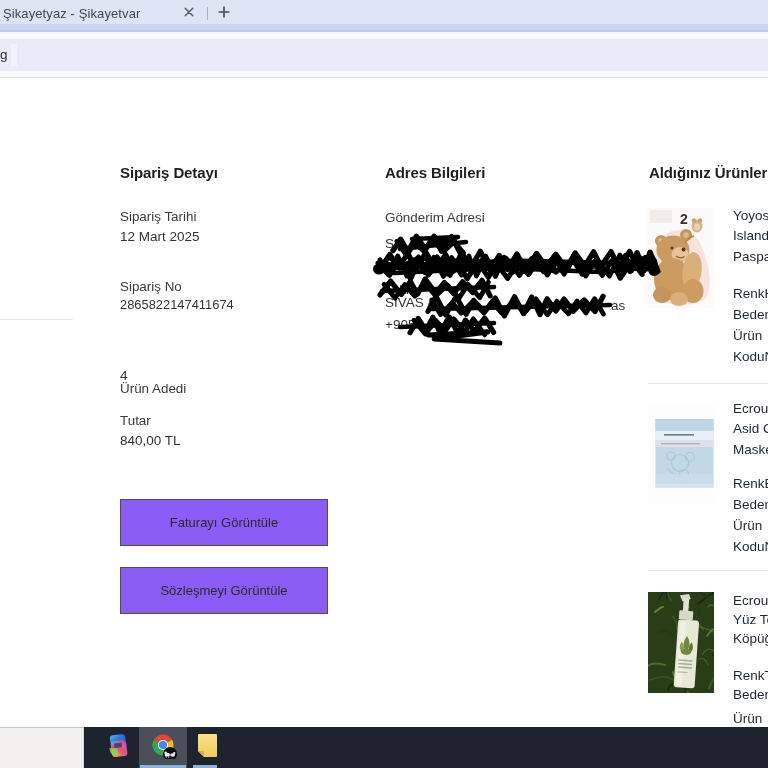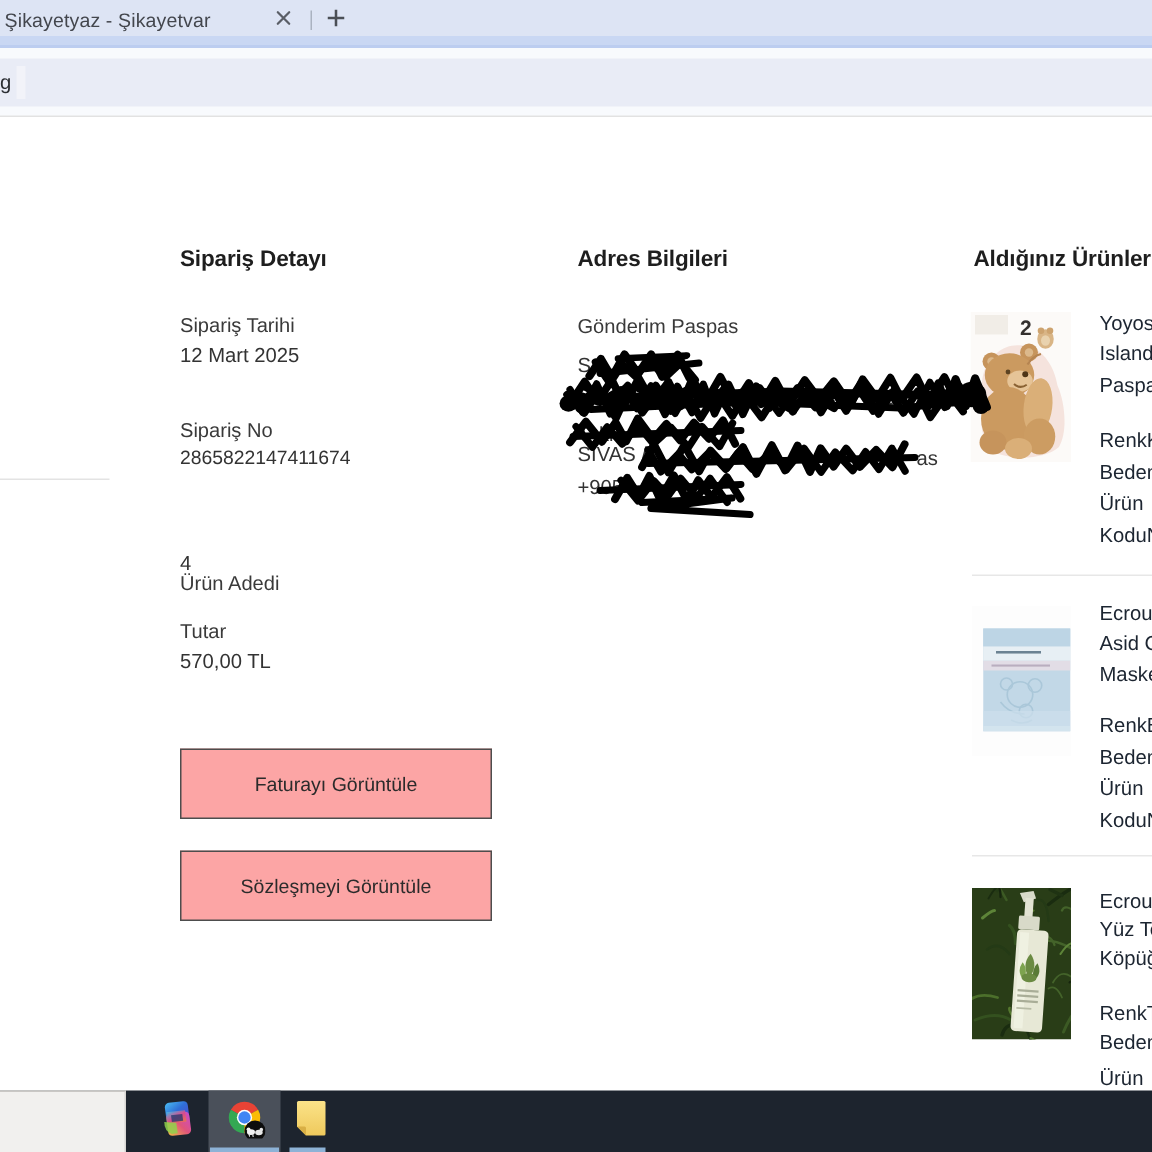--- a/index.html
+++ b/index.html
@@ -14,21 +14,21 @@
   .omnibox{left:0;top:39px;width:768px;height:32px;background:#e9ecf6;}
   .toolborder{left:0;top:77px;width:768px;height:1px;background:#e2e2e2;}
   .tabtitle{left:3px;top:6px;font-size:13px;color:#43464d;letter-spacing:0.1px;}
   .urlg{left:0px;top:47px;font-size:13.5px;color:#2b2e33;}
   
   .h1{font-size:15px;font-weight:bold;color:#1e1e1e;letter-spacing:-0.1px;}
   .lbl{font-size:13.4px;color:#3a3a3a;}
   .val{font-size:13.5px;color:#333;}
   .prodtxt{font-size:13.5px;color:#1c2531;line-height:20.3px;}
   .spectxt{font-size:13.5px;color:#1c2531;line-height:21px;}
-  .btn{width:206px;height:45px;border:1px solid #4d4d4d;background:#fca5a5;
+  .btn{width:206px;height:45px;border:1px solid #4d4d4d;background:#8b5cf6;
        display:flex;align-items:center;justify-content:center;
        font-size:13px;color:#2b2b2b;}
   .sep{height:1px;background:#e7e7e7;}
   
   .taskbar{left:0;top:727px;width:768px;height:41px;background:#1d242e;}
   .graywin{left:0;top:727px;width:84px;height:41px;background:#f1f0ee;
            border-top:1px solid #c9c7c4;border-right:1px solid #d8d6d3;box-sizing:border-box;}
   .chromebtn{left:139px;top:727px;width:48px;height:41px;background:#4a505a;}
   .uline{top:764.5px;height:3.5px;background:#8db2d6;}
 </style>
@@ -55,26 +55,26 @@
   <div class="abs" style="left:0;top:319px;width:73px;height:1px;background:#e3e3e3;"></div>
 
   <div class="abs h1" style="left:120px;top:163.5px;">Sipariş Detayı</div>
   <div class="abs lbl" style="left:120px;top:209px;">Sipariş Tarihi</div>
   <div class="abs val" style="left:120px;top:229px;">12 Mart 2025</div>
   <div class="abs lbl" style="left:120px;top:279px;">Sipariş No</div>
   <div class="abs val" style="left:120px;top:297px;font-size:12.9px;">2865822147411674</div>
   <div class="abs lbl" style="left:120px;top:346px;margin-top:35px;">Ürün Adedi</div>
   <div class="abs val" style="left:120px;top:368px;">4</div>
   <div class="abs lbl" style="left:120px;top:413px;">Tutar</div>
-  <div class="abs val" style="left:120px;top:433px;">570,00 TL</div>
+  <div class="abs val" style="left:120px;top:433px;">840,00 TL</div>
   <div class="abs btn" style="left:120px;top:499px;">Faturayı Görüntüle</div>
   <div class="abs btn" style="left:120px;top:567px;">Sözleşmeyi Görüntüle</div>
 
   <div class="abs h1" style="left:385px;top:163.5px;">Adres Bilgileri</div>
-  <div class="abs lbl" style="left:385px;top:209.5px;">Gönderim Paspas</div>
+  <div class="abs lbl" style="left:385px;top:209.5px;">Gönderim Adresi</div>
   <div class="abs val" style="left:385px;top:235.5px;">S</div>
   <div class="abs val" style="left:437px;top:235.5px;">K</div>
   <div class="abs val" style="left:583px;top:257px;">dde</div>
   <div class="abs val" style="left:385px;top:282px;">T<span style="visibility:hidden">o</span>kl</div>
   <div class="abs val" style="left:385px;top:295px;">SİVAS /</div>
   <div class="abs val" style="left:611px;top:298px;">as</div>
   <div class="abs val" style="left:385px;top:317px;">+905</div>
 
   <svg class="abs" style="left:370px;top:230px;z-index:5" width="295" height="120" viewBox="0 0 295 120">
     <g stroke="#000" fill="none" stroke-linejoin="round" stroke-linecap="round">

